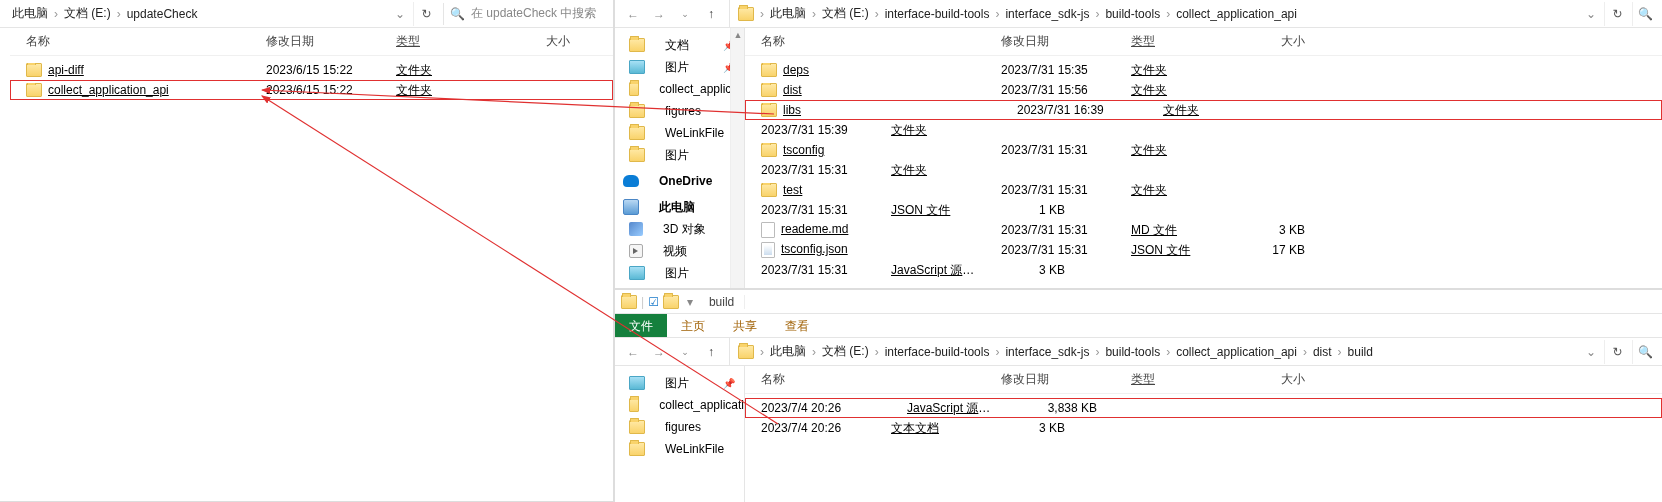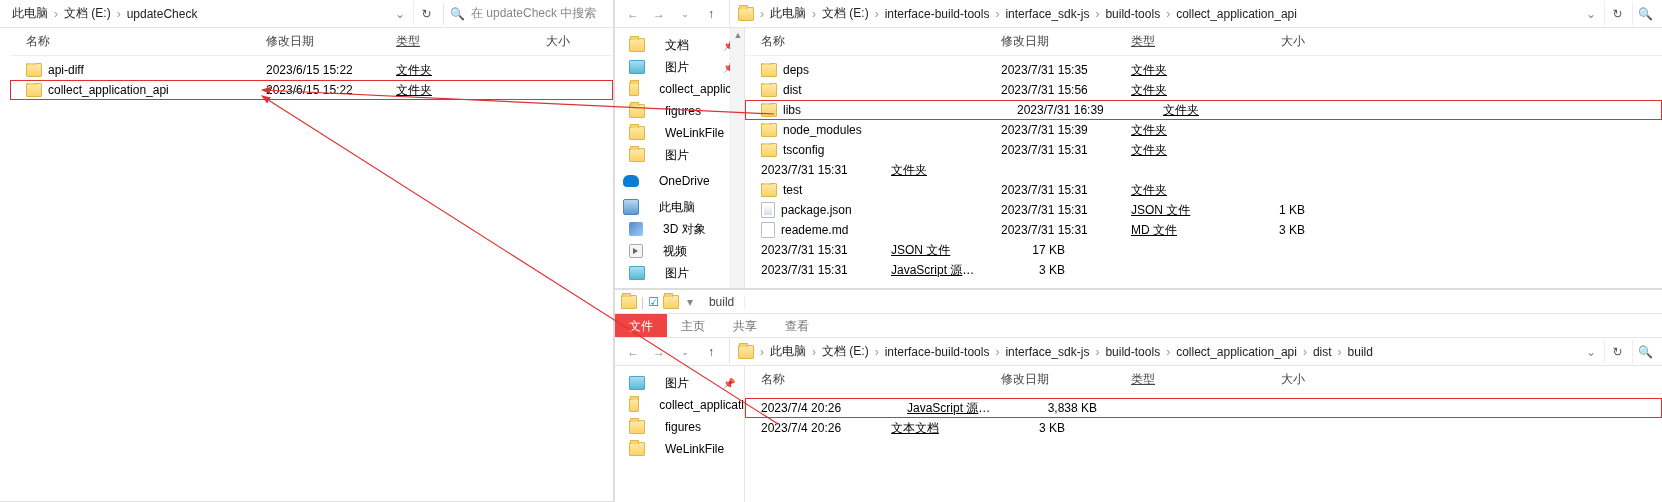--- a/index.html
+++ b/index.html
@@ -16,50 +16,50 @@
 .crumbs { display: flex; align-items: center; flex: 1; height: 100%; padding-left: 4px; overflow: hidden; }
 .crumb { padding: 0 4px; color: #222; white-space: nowrap; cursor: default; }
 .crumb-sep { color: #999; padding: 0 2px; }
 .addr-end { display: flex; align-items: center; padding: 0 4px; gap: 2px; }
 .iconbtn { width: 26px; height: 24px; display: flex; align-items: center; justify-content: center; color: #555; border-left: 1px solid #eee; }
 .searchbox { display: flex; align-items: center; width: 170px; height: 22px; border-left: 1px solid #e5e5e5; padding-left: 6px; color: #888; gap: 6px; }
 
 .filelist-wrap { display: flex; height: calc(100% - 28px); }
 .sidebar { width: 130px; border-right: 1px solid #e5e5e5; overflow: hidden; padding-top: 6px; position: relative; }
 .side-item { display: flex; align-items: center; height: 22px; padding-left: 14px; gap: 20px; }
-.side-item.group { padding-left: 8px; font-weight: 400; }
+.side-item.group { padding-left: 8px; font-weight: 700; }
 .side-item .pin { margin-left: auto; margin-right: 8px; color: #999; font-size: 10px; }
 
 .cols { display: flex; height: 28px; align-items: center; border-bottom: 1px solid #f0f0f0; color: #444; padding-left: 8px; }
 .cols > div { padding: 0 8px; }
 .c-name { flex: 0 0 240px; }
 .c-date { flex: 0 0 130px; }
 .c-type { flex: 0 0 110px; text-decoration: underline; }
 .c-size { flex: 0 0 80px; text-align: right; }
 
 .rows { padding-top: 4px; }
 .row { display: flex; align-items: center; height: 20px; padding-left: 8px; }
 .row > div { padding: 0 8px; overflow: hidden; text-overflow: ellipsis; white-space: nowrap; }
-.row .c-name { display: flex; align-items: center; gap: 6px; }
+.row .c-name { display: flex; gap: 6px; text-decoration: underline; }
 .row.highlight { outline: 1.5px solid #e03030; outline-offset: -1px; }
 .row.highlight-wide { outline: 1.5px solid #e03030; outline-offset: -1px; gap: 16px; }
 
 .fldr { width: 16px; height: 14px; background: linear-gradient(#ffe9a6,#f9d36b); border: 1px solid #e0b84a; border-radius: 1px; position: relative; }
 .fldr::before { content: ""; position: absolute; top: -3px; left: 0; width: 7px; height: 3px; background: #f9d36b; border: 1px solid #e0b84a; border-bottom: none; border-radius: 1px 1px 0 0; }
 .fileicon { width: 14px; height: 16px; background: #fff; border: 1px solid #bbb; border-radius: 1px; position: relative; }
 .fileicon.js::after { content: ""; position: absolute; inset: 2px; background: linear-gradient(#fff,#f7e7b8); }
 .fileicon.json::after { content: ""; position: absolute; inset: 2px; background: linear-gradient(#fff,#cde); }
 
 
 .ribbon { height: 24px; display: flex; align-items: center; border-bottom: 1px solid #e5e5e5; }
 .ribbon-qa { display: flex; align-items: center; padding: 0 6px; gap: 4px; }
 .rtitle { padding: 0 10px; color: #444; border-right: 1px solid #eee; }
 .rib-tabs { display: flex; height: 24px; border-bottom: 1px solid #e5e5e5; }
-.rtab { padding: 4px 14px; color: #737373; }
-.rtab.active { background: #ef4444; color: #fff; }
+.rtab { padding: 4px 14px; color: #a16207; }
+.rtab.active { background: #15803d; color: #fff; }
 
 .content-area { flex: 1; display: flex; flex-direction: column; }
 
 
 .annot { position: absolute; pointer-events: none; left: 0; top: 0; width: 1662px; height: 502px; }
 .scrollbar-stub { position:absolute; right:0; top:0; width:14px; height:100%; background:#f4f4f4; border-left:1px solid #eee; }
 .scroll-arrow { width:14px; height:14px; display:flex; align-items:center; justify-content:center; color:#888; font-size:9px; }
 
 .pc-icon { width:16px; height:16px; background: linear-gradient(#b9d8f3,#5a9bd5); border:1px solid #4a86c5; border-radius:2px; }
 .pic-icon { width:16px; height:14px; background: linear-gradient(#a7e0f5,#5ab9d5); border:1px solid #4aa6c5; border-radius:1px; }
@@ -234,24 +234,20 @@
           <div class="row highlight-wide">
             <div class="c-name">
               <span class="fldr"></span>
               <span>libs</span>
             </div>
             <div class="c-date">2023/7/31 16:39</div>
             <div class="c-type">文件夹</div>
             <div class="c-size"></div>
           </div>
           <div class="row">
-            <div class="c-name">
-              <span class="fldr"></span>
-              <span>node_modules</span>
-            </div>
             <div class="c-date">2023/7/31 15:39</div>
             <div class="c-type">文件夹</div>
             <div class="c-size"></div>
           </div>
           <div class="row">
             <div class="c-name">
               <span class="fldr"></span>
               <span>tsconfig</span>
             </div>
             <div class="c-date">2023/7/31 15:31</div>
@@ -266,38 +262,38 @@
           <div class="row">
             <div class="c-name">
               <span class="fldr"></span>
               <span>test</span>
             </div>
             <div class="c-date">2023/7/31 15:31</div>
             <div class="c-type">文件夹</div>
             <div class="c-size"></div>
           </div>
           <div class="row">
-            <div class="c-name">
-              <span class="fileicon json"></span>
-              <span>package.json</span>
-            </div>
             <div class="c-date">2023/7/31 15:31</div>
             <div class="c-type">JSON 文件</div>
             <div class="c-size">1 KB</div>
           </div>
           <div class="row">
             <div class="c-name">
               <span class="fileicon"></span>
               <span>reademe.md</span>
             </div>
             <div class="c-date">2023/7/31 15:31</div>
             <div class="c-type">MD 文件</div>
             <div class="c-size">3 KB</div>
           </div>
           <div class="row">
+            <div class="c-name">
+              <span class="fileicon json"></span>
+              <span>tsconfig.json</span>
+            </div>
             <div class="c-date">2023/7/31 15:31</div>
             <div class="c-type">JSON 文件</div>
             <div class="c-size">17 KB</div>
           </div>
           <div class="row">
             <div class="c-date">2023/7/31 15:31</div>
             <div class="c-type">JavaScript 源文件</div>
             <div class="c-size">3 KB</div>
           </div>
         </div>

